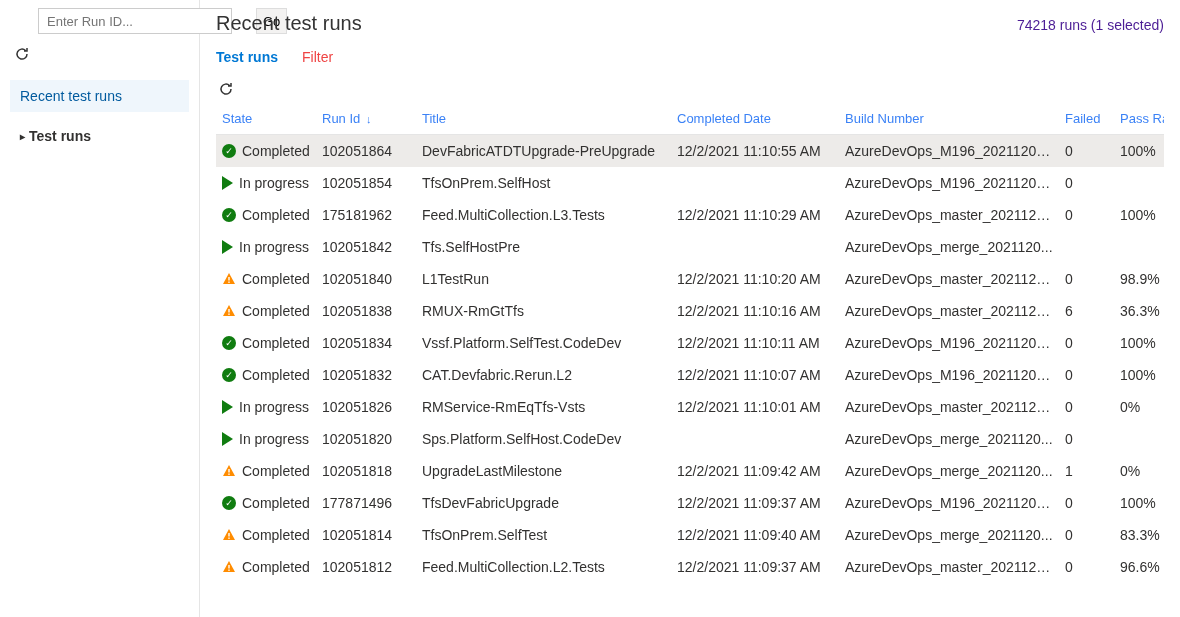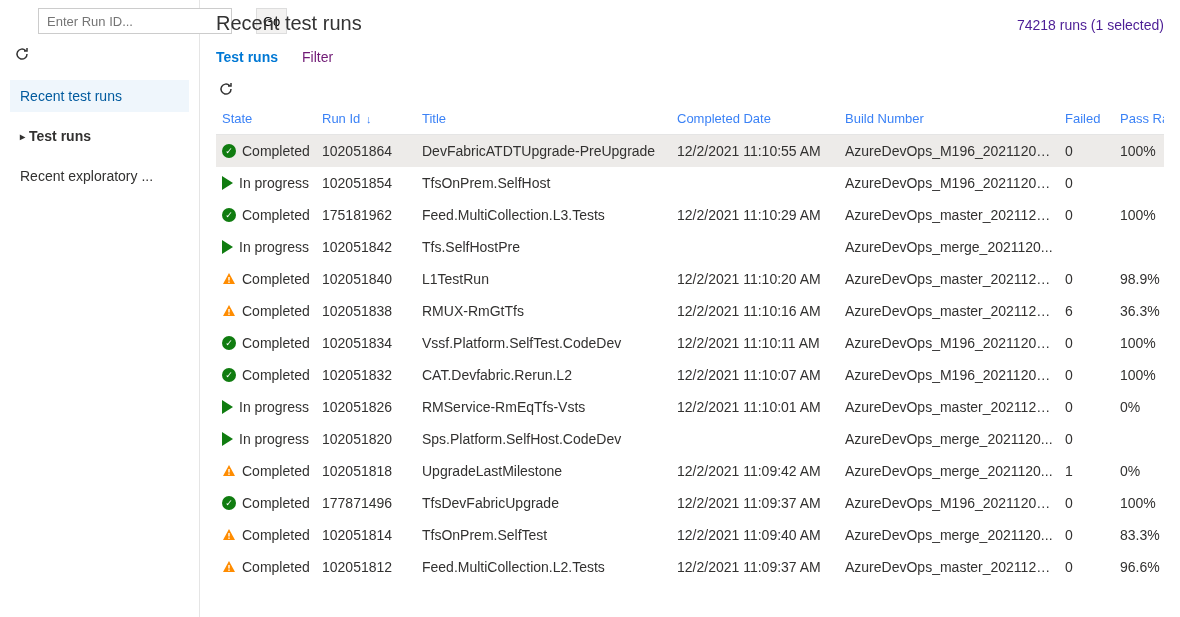--- a/index.html
+++ b/index.html
@@ -101,21 +101,21 @@
     .tab {
       font-size: 14px;
       cursor: pointer;
       padding-bottom: 2px;
     }
     .tab.active {
       color: #0078d4;
       font-weight: 600;
     }
     .tab.inactive {
-      color: #701a75;
+      color: #ef4444;
     }
     .table-container {
       flex: 1;
       overflow-y: auto;
     }
     table {
       width: 100%;
       border-collapse: collapse;
       table-layout: fixed;
     }
@@ -191,21 +191,20 @@
   <div class="refresh-icon">
     <svg class="refresh-svg" width="16" height="16" viewBox="0 0 16 16">
         <path fill="none" stroke="#333" stroke-width="1.5" d="M13 8a5 5 0 1 1-1.5-3.5M13 2v3h-3"></path>
       </svg>
   </div>
   <div class="nav-item selected">Recent test runs</div>
   <div class="nav-item bold">
     <span class="caret">▸</span>
     <span>Test runs</span>
   </div>
-  <div class="nav-item">Recent exploratory ...</div>
 </div>
 
 <div class="main">
   <div class="header-row">
     <div class="page-title">Recent test runs</div>
     <div class="count-text">74218 runs (1 selected)</div>
   </div>
   <div class="tabs">
     <div class="tab active">Test runs</div>
     <div class="tab inactive">Filter</div>

